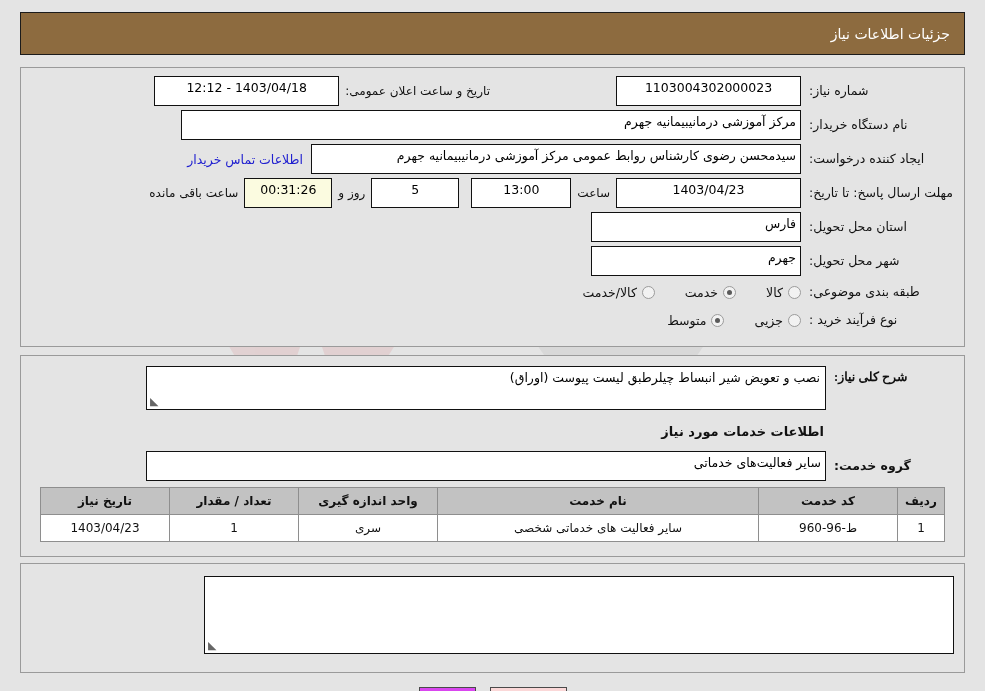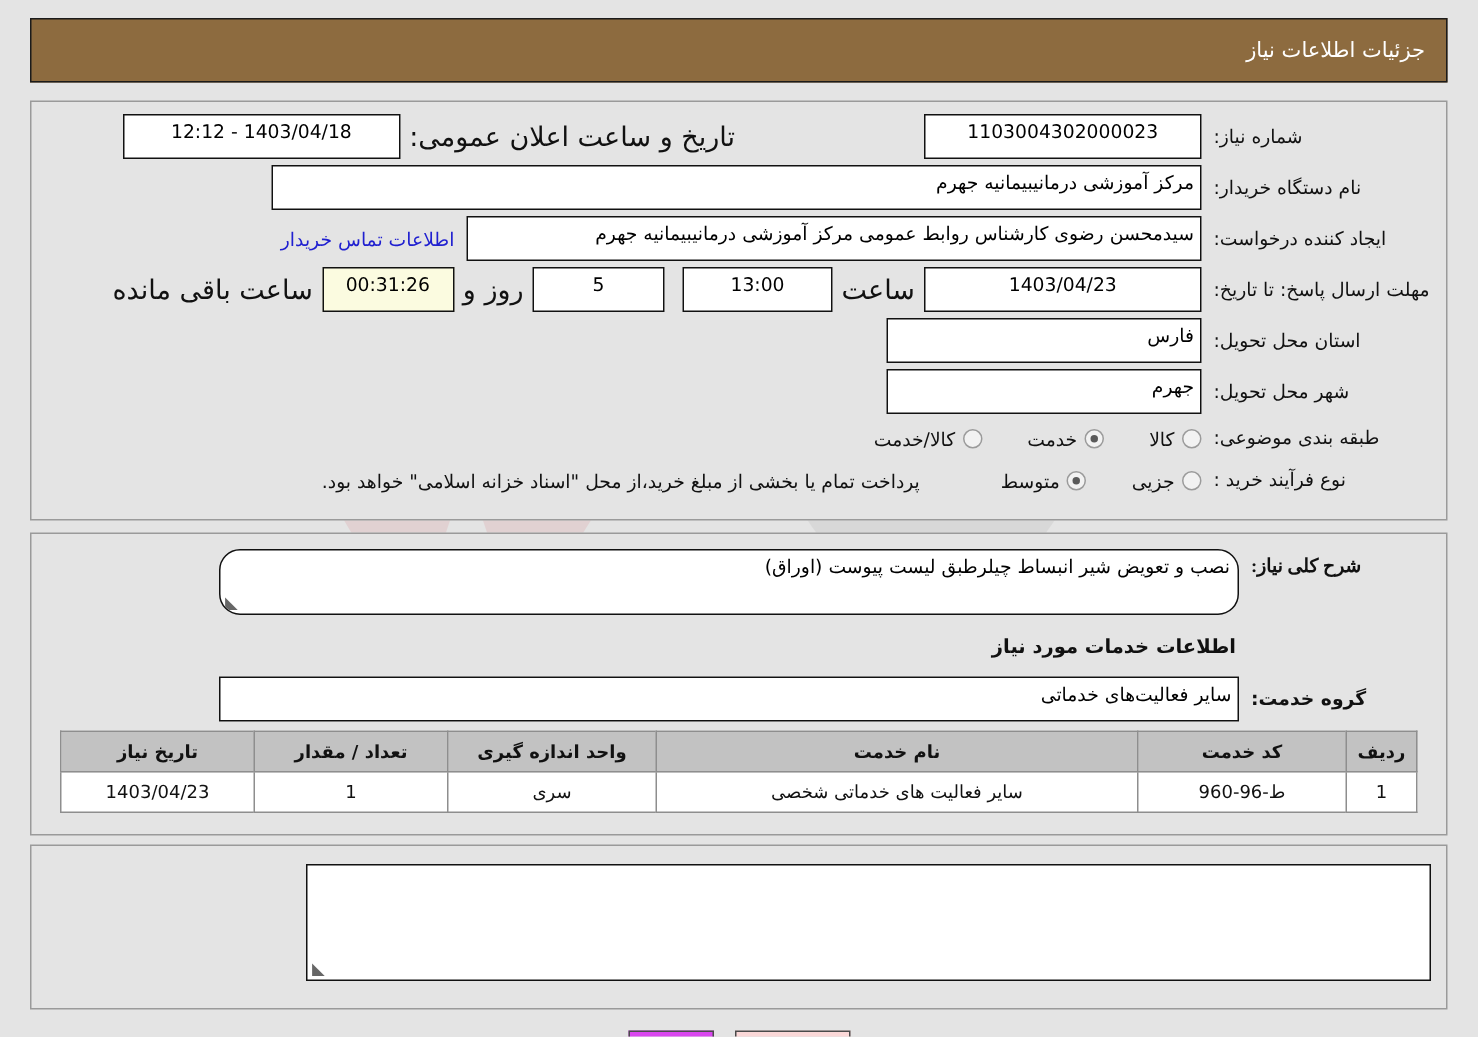--- a/index.html
+++ b/index.html
@@ -90,21 +90,21 @@
   .fld.rt  { text-align: right; }
   .fld.yellow { background: #fbfbe0; }
 
   .w185 { width: 185px; }
   .w210 { width: 210px; }
   .w100 { width: 100px; }
   .w88  { width: 88px; }
   .w620 { width: 620px; }
 
   .inline-lbl {
-    font-size: 18px;
+    font-size: 12px;
     color: #111;
     padding: 0 6px;
     white-space: nowrap;
   }
   .link {
     font-size: 12.5px;
     color: #2020d0;
     padding: 0 8px;
     white-space: nowrap;
     cursor: pointer;
@@ -305,30 +305,29 @@
     <div class="radio-group">
       <label class="radio-item">
         <span class="radio"></span>
         <span class="radio-label">جزیی</span>
       </label>
       <label class="radio-item">
         <span class="radio sel"></span>
         <span class="radio-label">متوسط</span>
       </label>
     </div>
-    <span class="note-text">پرداخت تمام یا بخشی از مبلغ خرید،از محل "اسناد خزانه اسلامی" خواهد بود.</span>
   </div>
 
 </div>
 
 <div class="panel mid">
 
   <div class="row" style="align-items:flex-start;">
     <span class="lbl w120 bold-lbl" style="padding-top:4px;font-family:Liberation Serif, serif;">شرح کلی نیاز:</span>
-    <div class="ta" style="width:680px;height:44px;border-radius:14px;">
+    <div class="ta" style="width:680px;height:44px;">
       <span>نصب و تعویض شیر انبساط چیلرطبق لیست پیوست  (اوراق)</span>
       <span class="grip">◢</span>
     </div>
   </div>
 
   <div class="section-head">اطلاعات خدمات مورد نیاز</div>
 
   <div class="row">
     <span class="lbl w120 bold-lbl">گروه خدمت:</span>
     <div class="fld rt" style="width:680px;">سایر فعالیت‌های خدماتی</div>

